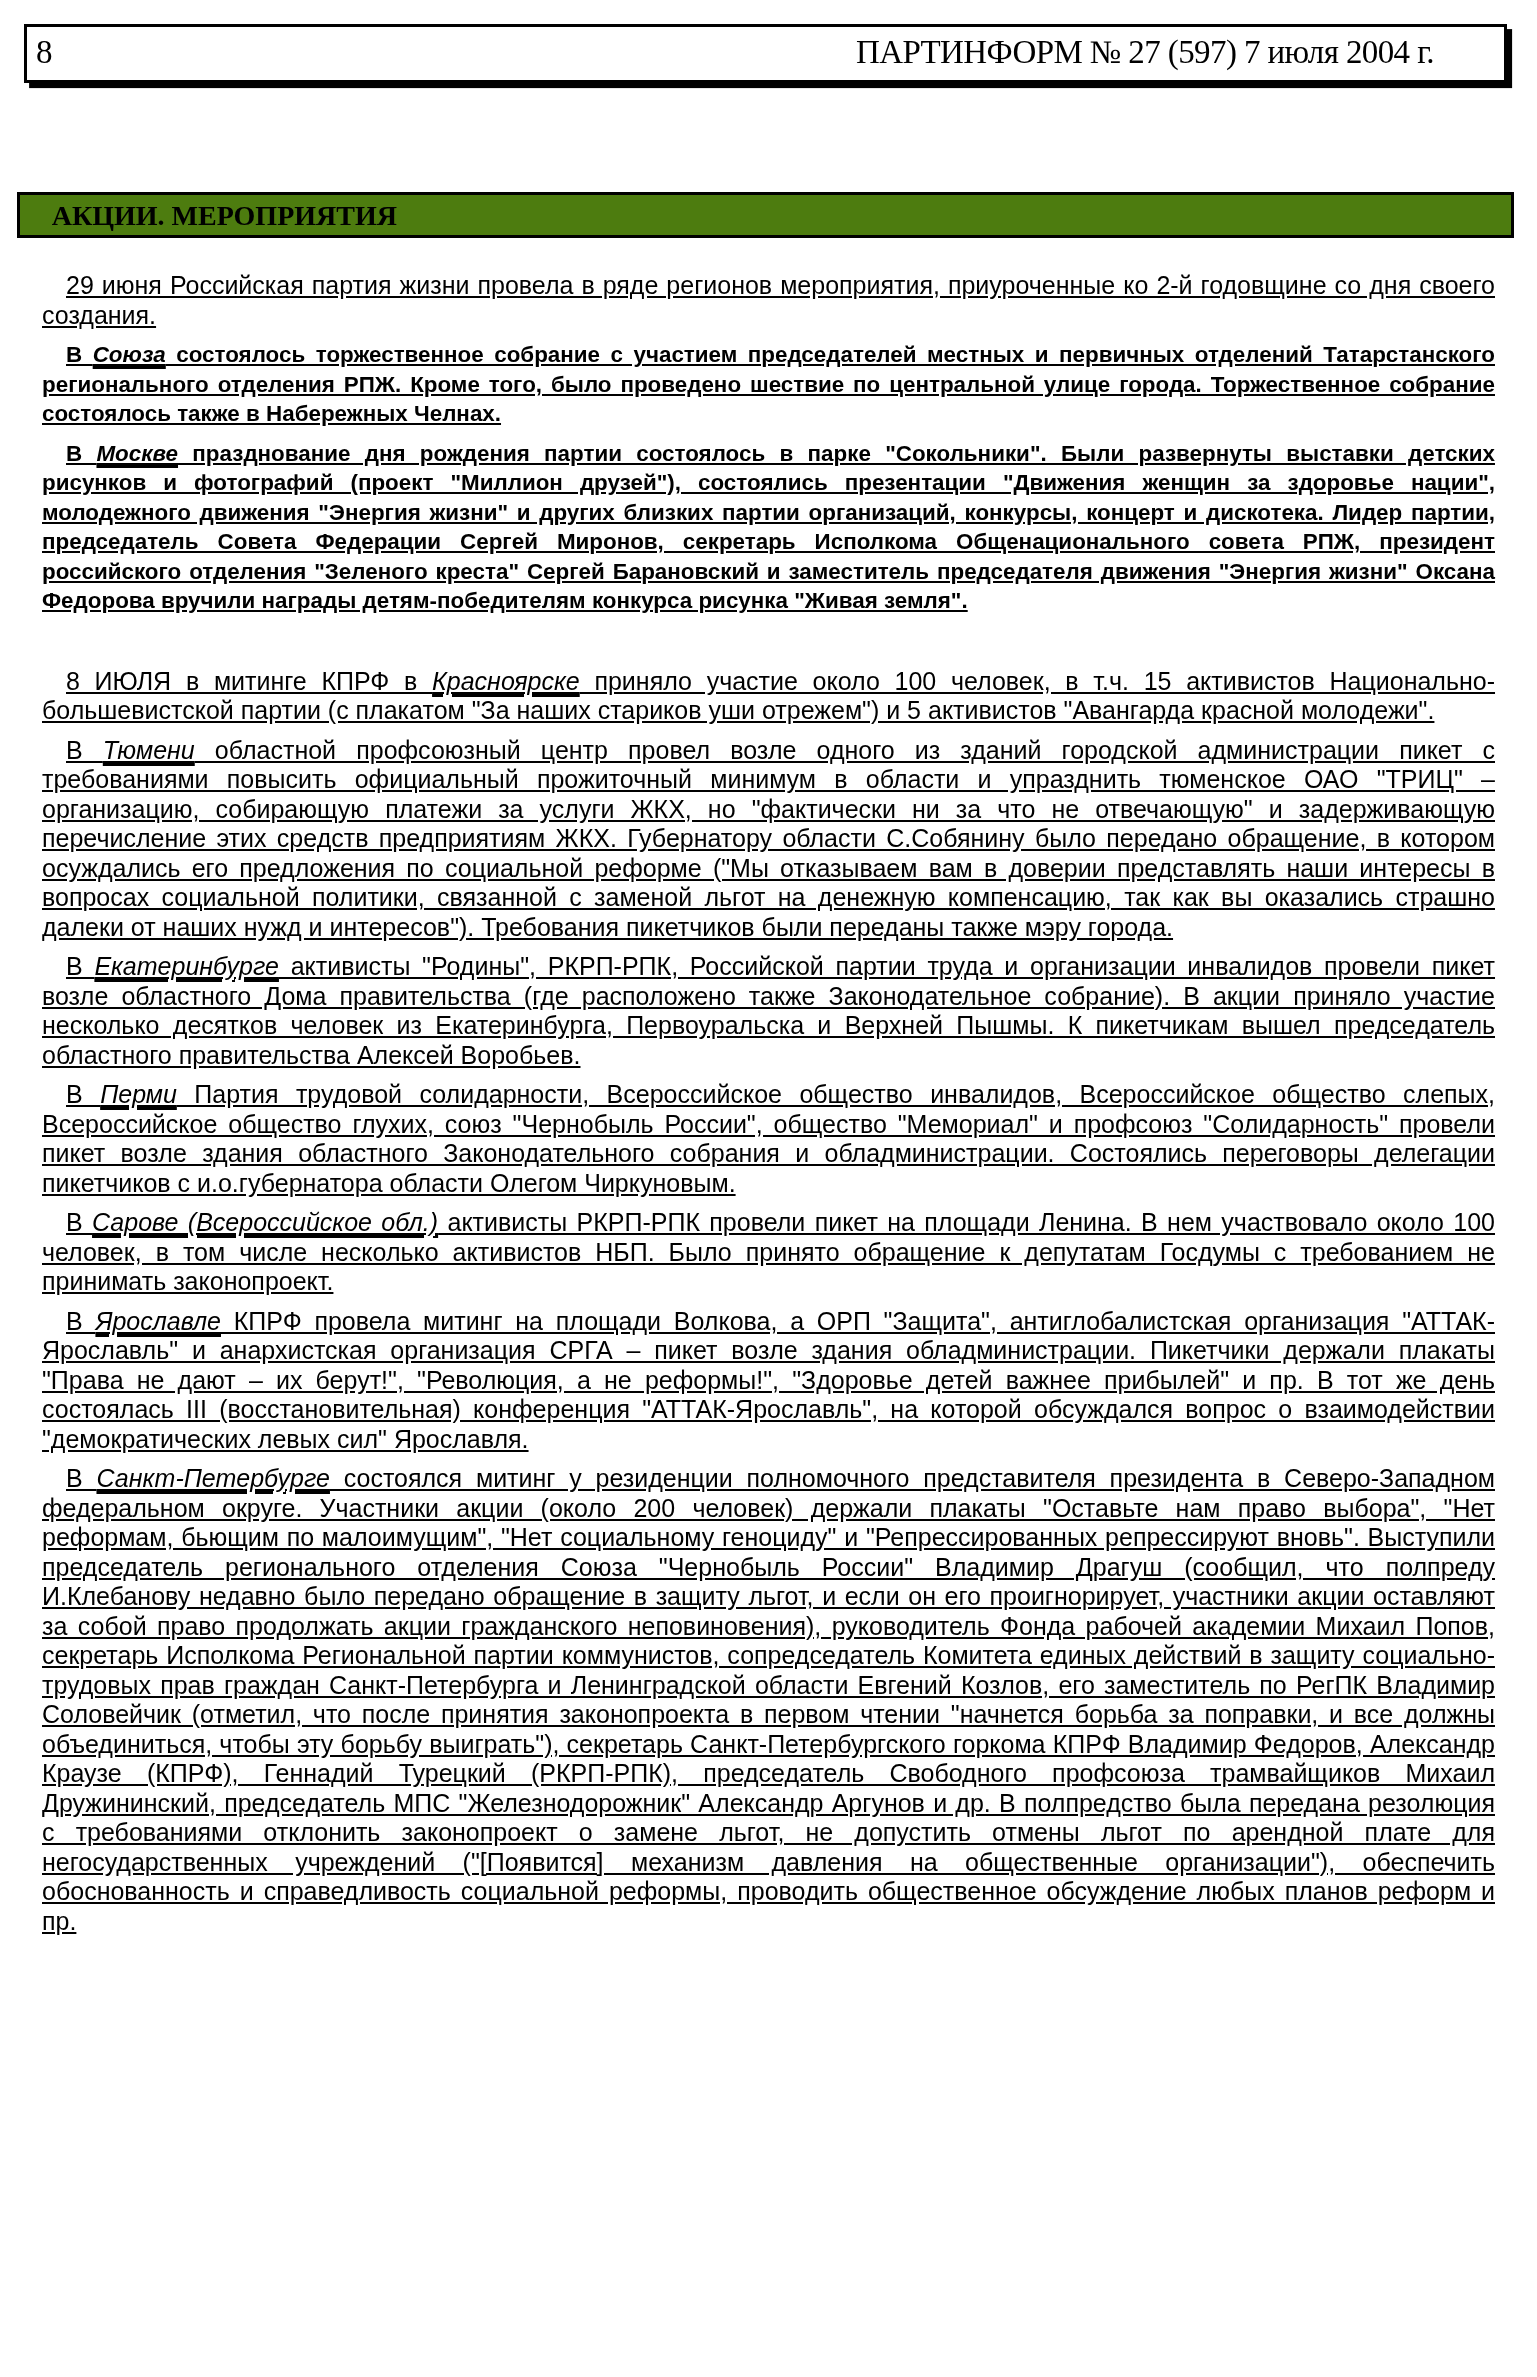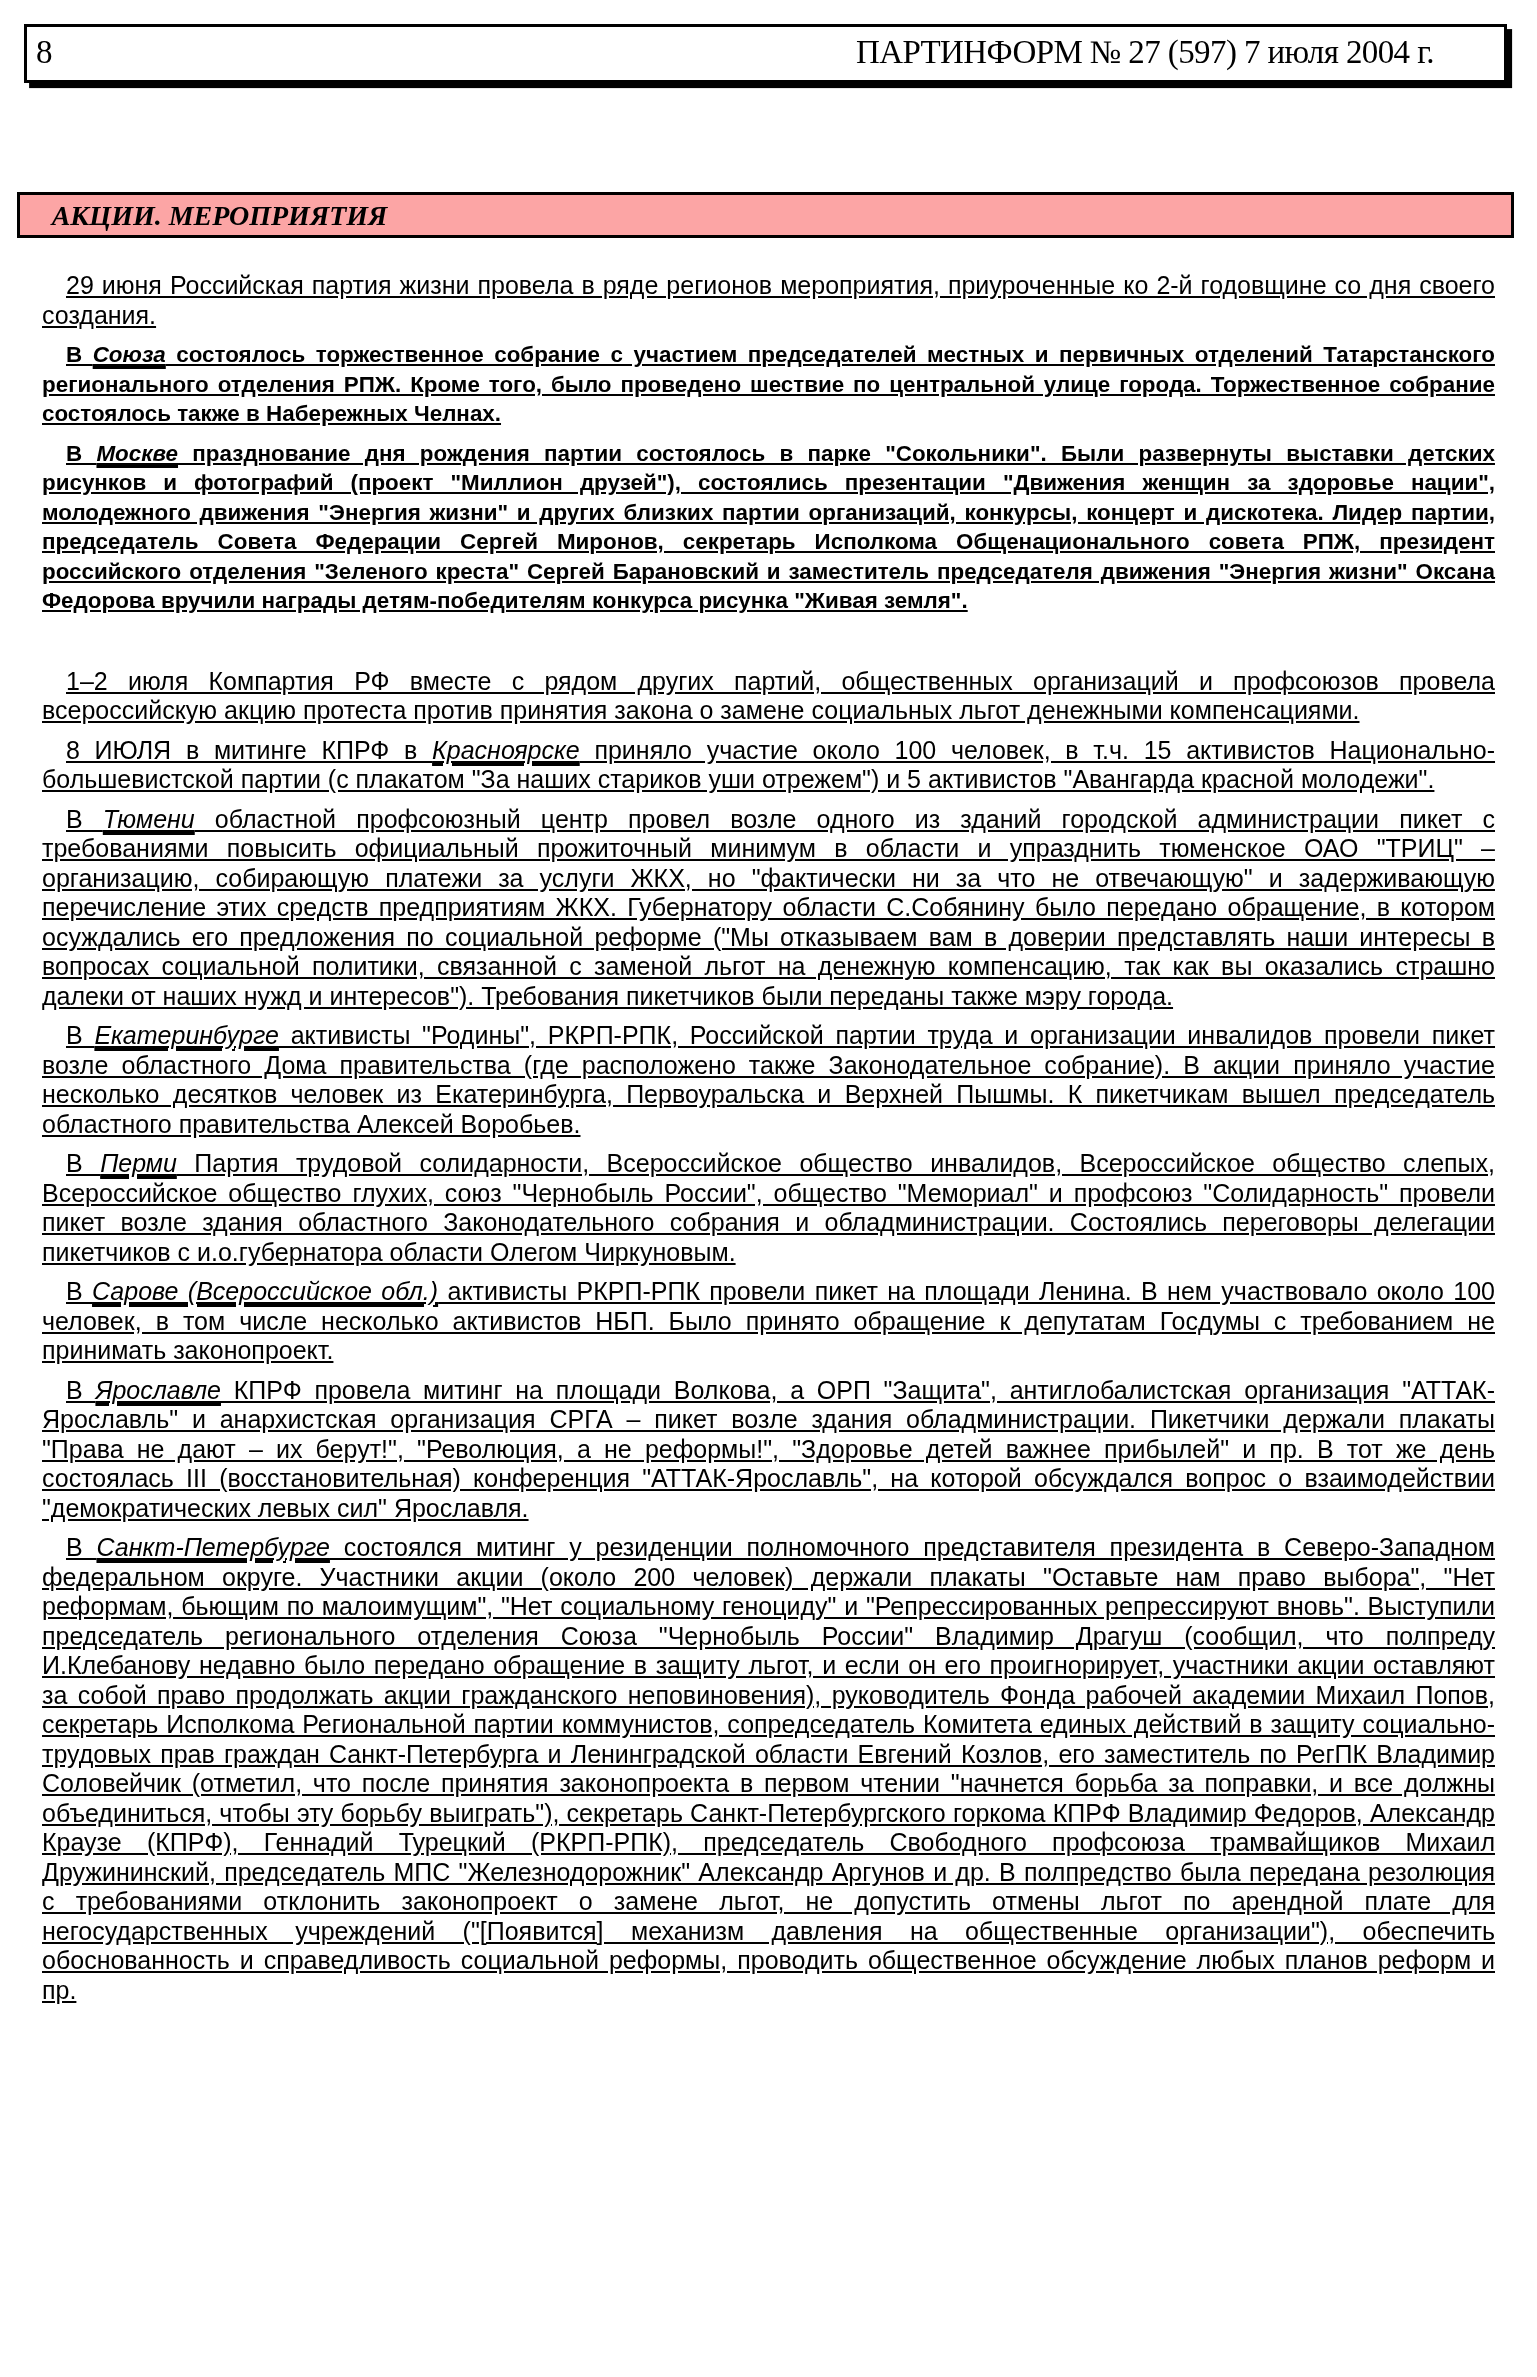--- a/index.html
+++ b/index.html
@@ -13,21 +13,21 @@
     position: absolute; left: 9px; top: 5.1px;
     font-family: "Liberation Serif", serif; font-size: 33px; line-height: 41px;
   }
   .issue {
     position: absolute; right: 70px; top: 5.1px;
     font-family: "Liberation Serif", serif; font-size: 33px; line-height: 41px;
     letter-spacing: -0.6px;
   }
   .section-bar {
     position: absolute; left: 16.7px; top: 192px; width: 1491px; height: 40px;
-    border: 3.2px solid #000; background: #fca5a5; font-style: italic;
+    border: 3.2px solid #000; background: #4d7c0f;
   }
   .section-title {
     position: absolute; left: 32px; top: 2.6px;
     font-family: "Liberation Serif", serif; font-weight: bold; font-size: 28px; line-height: 36px;
   }
   .content {
     position: absolute; left: 32px; top: 261px; width: 1473px;
     font-family: "Liberation Sans", sans-serif; font-size: 25px; line-height: 29.5px;
   }
   h2.article-title {
@@ -57,21 +57,20 @@
 
   <div>
     <p class="para"><span>29 июня Российская партия жизни провела в ряде регионов мероприятия, приуроченные ко 2-й годовщине со дня своего создания.</span></p>
     <p class="para bold"><span>В </span><span class="city">Союза</span><span> состоялось торжественное собрание с участием председателей местных и первичных отделений Татарстанского регионального отделения РПЖ. Кроме того, было проведено шествие по центральной улице города. Торжественное собрание состоялось также в Набережных Челнах.</span></p>
     <p class="para bold"><span>В </span><span class="city">Москве</span><span> празднование дня рождения партии состоялось в парке "Сокольники". Были развернуты выставки детских рисунков и фотографий (проект "Миллион друзей"), состоялись презентации "Движения женщин за здоровье нации", молодежного движения "Энергия жизни" и других близких партии организаций, конкурсы, концерт и дискотека. Лидер партии, председатель Совета Федерации Сергей Миронов, секретарь Исполкома Общенационального совета РПЖ, президент российского отделения "Зеленого креста" Сергей Барановский и заместитель председателя движения "Энергия жизни" Оксана Федорова вручили награды детям-победителям конкурса рисунка "Живая земля".</span></p>
   </div>
 
   <div class="gap"></div>
 
   <div>
-    <p class="para"><span>1–2 июля Компартия РФ вместе с рядом других партий, общественных организаций и профсоюзов провела всероссийскую акцию протеста против принятия закона о замене социальных льгот денежными компенсациями.</span></p>
     <p class="para"><span>8 ИЮЛЯ в митинге КПРФ в </span><span class="city">Красноярске</span><span> приняло участие около 100 человек, в т.ч. 15 активистов Национально-большевистской партии (с плакатом "За наших стариков уши отрежем") и 5 активистов "Авангарда красной молодежи".</span></p>
     <p class="para"><span>В </span><span class="city">Тюмени</span><span> областной профсоюзный центр провел возле одного из зданий городской администрации пикет с требованиями повысить официальный прожиточный минимум в области и упразднить тюменское ОАО "ТРИЦ" – организацию, собирающую платежи за услуги ЖКХ, но "фактически ни за что не отвечающую" и задерживающую перечисление этих средств предприятиям ЖКХ. Губернатору области С.Собянину было передано обращение, в котором осуждались его предложения по социальной реформе ("Мы отказываем вам в доверии представлять наши интересы в вопросах социальной политики, связанной с заменой льгот на денежную компенсацию, так как вы оказались страшно далеки от наших нужд и интересов"). Требования пикетчиков были переданы также мэру города.</span></p>
     <p class="para"><span>В </span><span class="city">Екатеринбурге</span><span> активисты "Родины", РКРП-РПК, Российской партии труда и организации инвалидов провели пикет возле областного Дома правительства (где расположено также Законодательное собрание). В акции приняло участие несколько десятков человек из Екатеринбурга, Первоуральска и Верхней Пышмы. К пикетчикам вышел председатель областного правительства Алексей Воробьев.</span></p>
     <p class="para"><span>В </span><span class="city">Перми</span><span> Партия трудовой солидарности, Всероссийское общество инвалидов, Всероссийское общество слепых, Всероссийское общество глухих, союз "Чернобыль России", общество "Мемориал" и профсоюз "Солидарность" провели пикет возле здания областного Законодательного собрания и обладминистрации. Состоялись переговоры делегации пикетчиков с и.о.губернатора области Олегом Чиркуновым.</span></p>
     <p class="para"><span>В </span><span class="city">Сарове (Всероссийское обл.)</span><span> активисты РКРП-РПК провели пикет на площади Ленина. В нем участвовало около 100 человек, в том числе несколько активистов НБП. Было принято обращение к депутатам Госдумы с требованием не принимать законопроект.</span></p>
     <p class="para"><span>В </span><span class="city">Ярославле</span><span> КПРФ провела митинг на площади Волкова, а ОРП "Защита", антиглобалистская организация "АТТАК-Ярославль" и анархистская организация СРГА – пикет возле здания обладминистрации. Пикетчики держали плакаты "Права не дают – их берут!", "Революция, а не реформы!", "Здоровье детей важнее прибылей" и пр. В тот же день состоялась III (восстановительная) конференция "АТТАК-Ярославль", на которой обсуждался вопрос о взаимодействии "демократических левых сил" Ярославля.</span></p>
     <p class="para"><span>В </span><span class="city">Санкт-Петербурге</span><span> состоялся митинг у резиденции полномочного представителя президента в Северо-Западном федеральном округе. Участники акции (около 200 человек) держали плакаты "Оставьте нам право выбора", "Нет реформам, бьющим по малоимущим", "Нет социальному геноциду" и "Репрессированных репрессируют вновь". Выступили председатель регионального отделения Союза "Чернобыль России" Владимир Драгуш (сообщил, что полпреду И.Клебанову недавно было передано обращение в защиту льгот, и если он его проигнорирует, участники акции оставляют за собой право продолжать акции гражданского неповиновения), руководитель Фонда рабочей академии Михаил Попов, секретарь Исполкома Региональной партии коммунистов, сопредседатель Комитета единых действий в защиту социально-трудовых прав граждан Санкт-Петербурга и Ленинградской области Евгений Козлов, его заместитель по РегПК Владимир Соловейчик (отметил, что после принятия законопроекта в первом чтении "начнется борьба за поправки, и все должны объединиться, чтобы эту борьбу выиграть"), секретарь Санкт-Петербургского горкома КПРФ Владимир Федоров, Александр Краузе (КПРФ), Геннадий Турецкий (РКРП-РПК), председатель Свободного профсоюза трамвайщиков Михаил Дружининский, председатель МПС "Железнодорожник" Александр Аргунов и др. В полпредство была передана резолюция с требованиями отклонить законопроект о замене льгот, не допустить отмены льгот по арендной плате для негосударственных учреждений ("[Появится] механизм давления на общественные организации"), обеспечить обоснованность и справедливость социальной реформы, проводить общественное обсуждение любых планов реформ и пр.</span></p>
   </div>
 </div>
 

